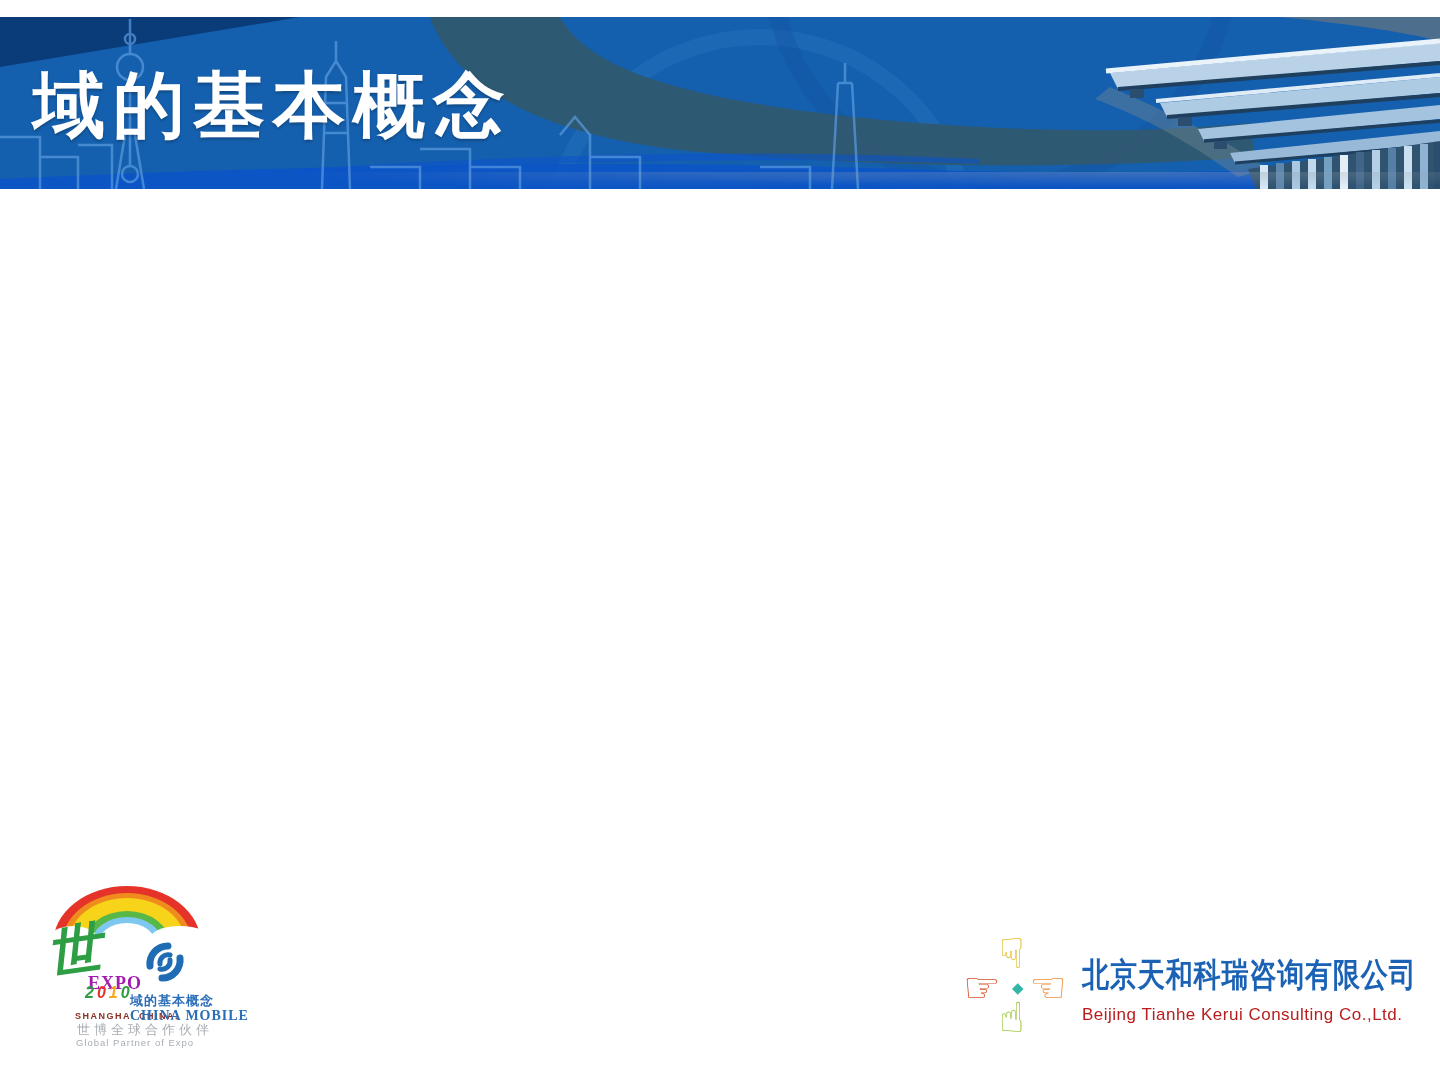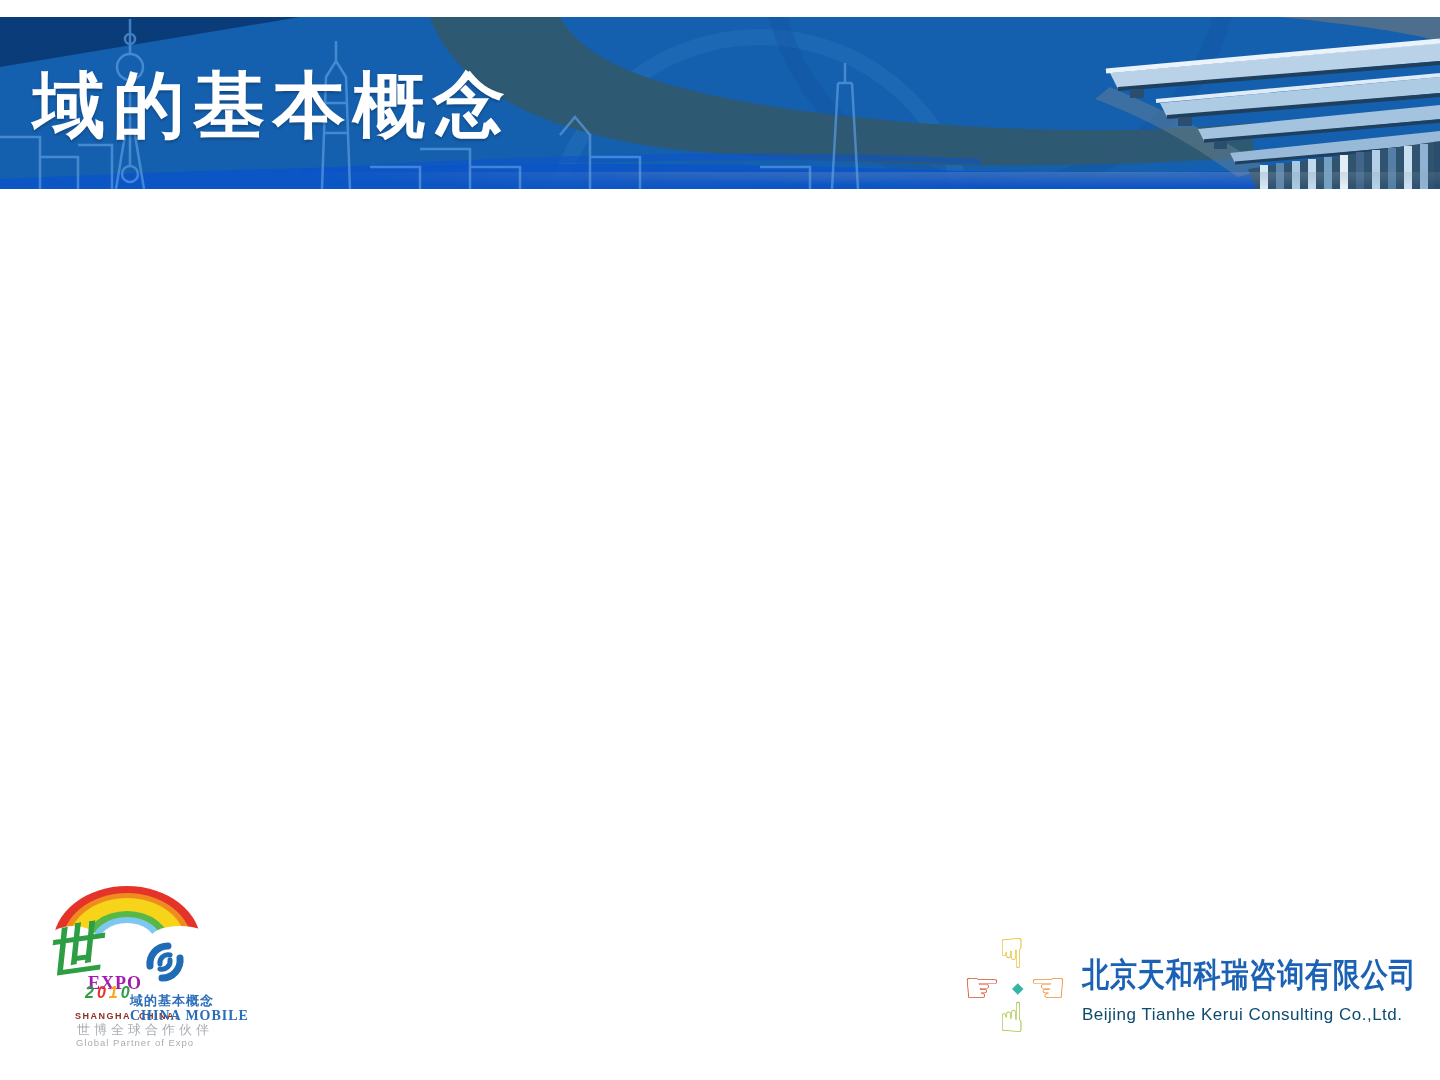--- a/index.html
+++ b/index.html
@@ -81,21 +81,21 @@
   .hand{position:absolute;font-size:42px;line-height:1;
     font-family:"DejaVu Sans",sans-serif;}
   .hand-left{left:0px;top:34px;color:#d9542b;}
   .hand-top{left:36px;top:0px;color:#e5c02f;}
   .hand-right{left:66px;top:34px;color:#ef8f3a;}
   .hand-bottom{left:36px;top:64px;color:#9ec73d;}
   .hand-center{left:49px;top:47px;font-size:15px;color:#35b5a8;position:absolute;line-height:1;}
   .company-cn{position:absolute;left:127px;top:20px;font-size:33px;font-weight:bold;
     color:#1b62b5;white-space:nowrap;transform:scaleX(.82);transform-origin:left top;
     letter-spacing:1px;}
-  .company-en{position:absolute;left:127px;top:72px;font-size:17px;color:#0c4a6e;
+  .company-en{position:absolute;left:127px;top:72px;font-size:17px;color:#b91c1c;
     letter-spacing:.5px;white-space:nowrap;}
 </style>
 </head>
 <body>
 
 <div class="header">
   <svg width="1440" height="172" viewBox="0 0 1440 172">
 
     <rect x="0" y="0" width="1440" height="172" fill="#1560ae"></rect>
 

